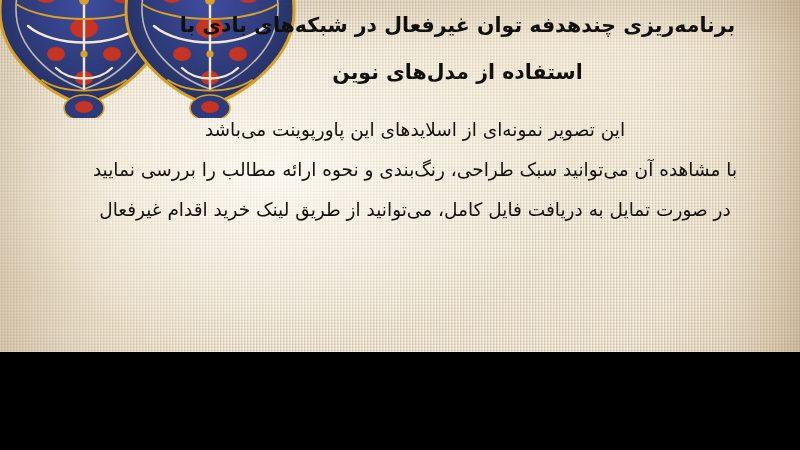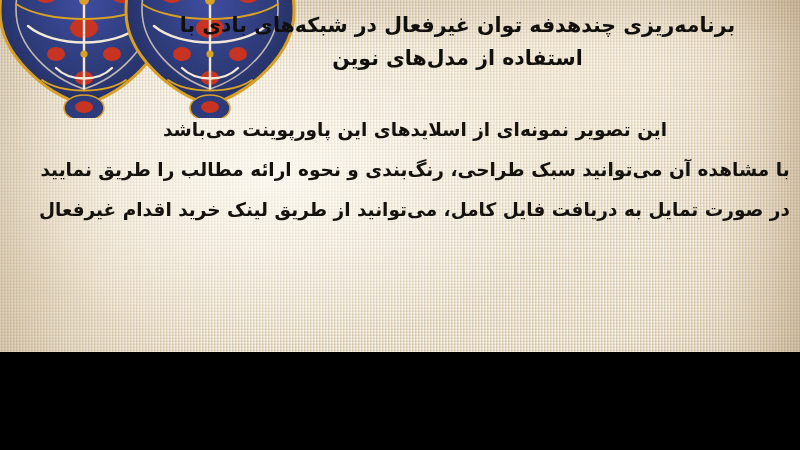--- a/index.html
+++ b/index.html
@@ -101,34 +101,34 @@
   }
   .title-line {
     font-family: "DejaVu Sans", sans-serif;
     font-size: 20.5px;
     font-weight: 700;
     color: #0d0b08;
     line-height: 32px;
     letter-spacing: 0px;
     white-space: nowrap;
   }
-  .title-line.l2 { margin-top: 1px; }
+  .title-line.l2 { margin-top: 15px; }
 
   .body-block {
     position: absolute;
     top: 110px;
     left: 40px;
     width: 750px;
     text-align: center;
     direction: rtl;
   }
   .body-line {
     font-family: "DejaVu Sans", sans-serif;
     font-size: 18.5px;
-    font-weight: 700;
+    font-weight: 400;
     color: #100d09;
     line-height: 40px;
     white-space: nowrap;
   }
 
   
   .black-band {
     position: absolute;
     left: 0;
     top: 372px;
@@ -275,21 +275,21 @@
     </g>
   </svg>
 
   <div class="title-block">
     <div class="title-line l1">برنامه‌ریزی چندهدفه توان غیرفعال در شبکه‌های بادی با</div>
     <div class="title-line l2">استفاده از مدل‌های نوین</div>
   </div>
 
   <div class="body-block">
     <div class="body-line">این تصویر نمونه‌ای از اسلایدهای این پاورپوینت می‌باشد</div>
-    <div class="body-line">با مشاهده آن می‌توانید سبک طراحی، رنگ‌بندی و نحوه ارائه مطالب را طریق نمایید</div>
+    <div class="body-line">با مشاهده آن می‌توانید سبک طراحی، رنگ‌بندی و نحوه ارائه مطالب را بررسی نمایید</div>
     <div class="body-line">در صورت تمایل به دریافت فایل کامل، می‌توانید از طریق لینک خرید اقدام غیرفعال</div>
   </div>
 
   <div class="black-band"></div>
   <div class="shadow-under-rope"></div>
 
   <svg class="fringe-svg" viewBox="0 0 800 98">
     <defs>
       <linearGradient id="ropeG" x1="0" y1="0" x2="0" y2="1">
         <stop offset="0%" stop-color="#f3e0c6"></stop>

